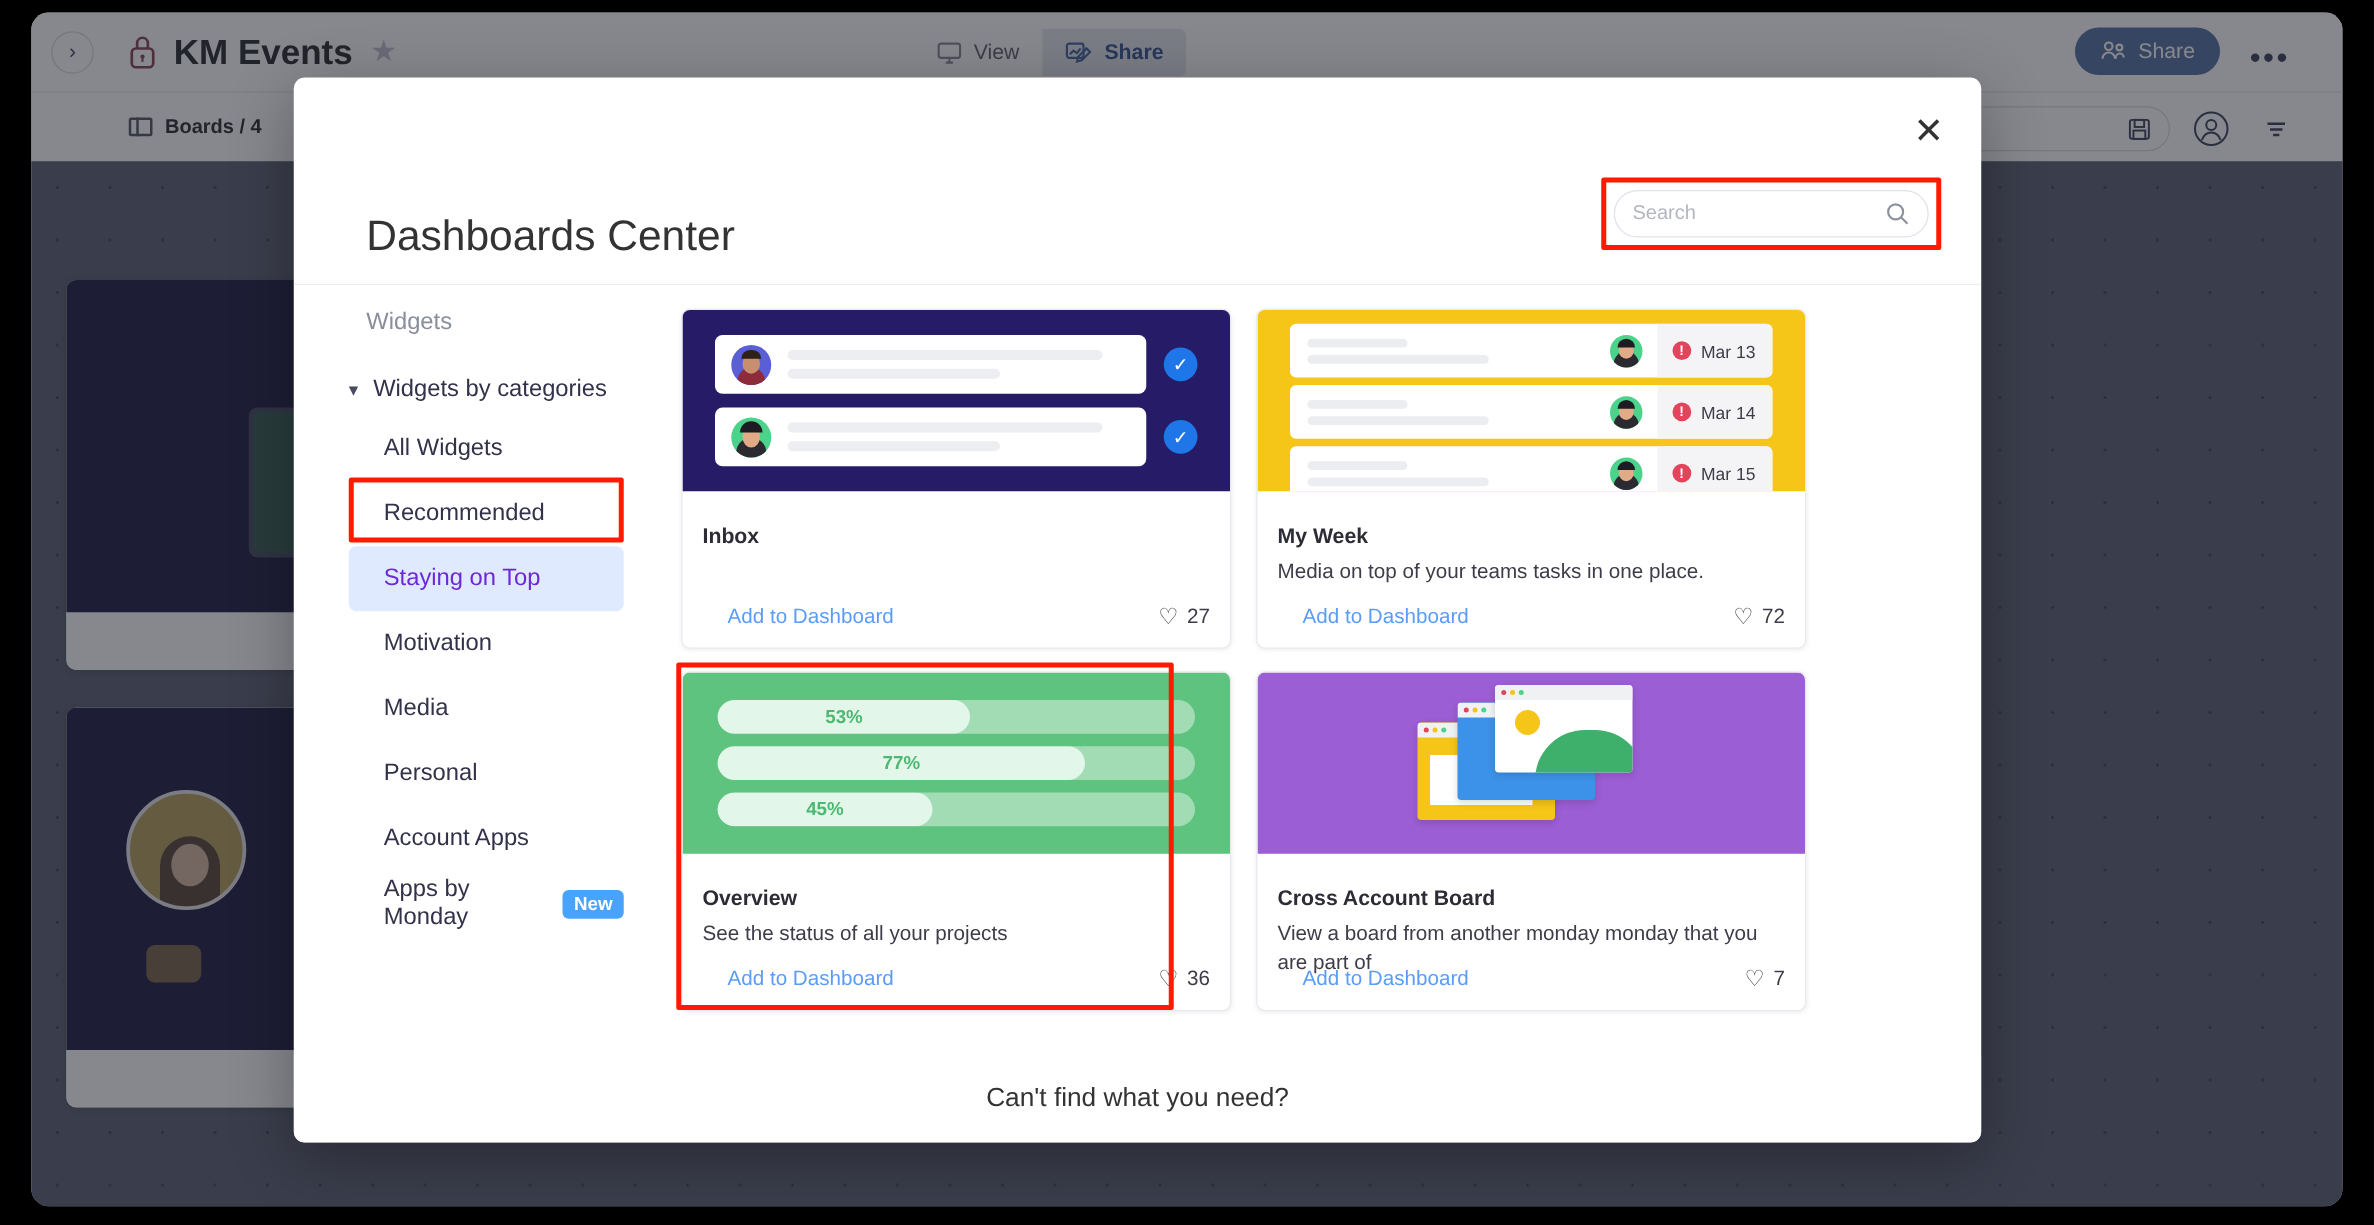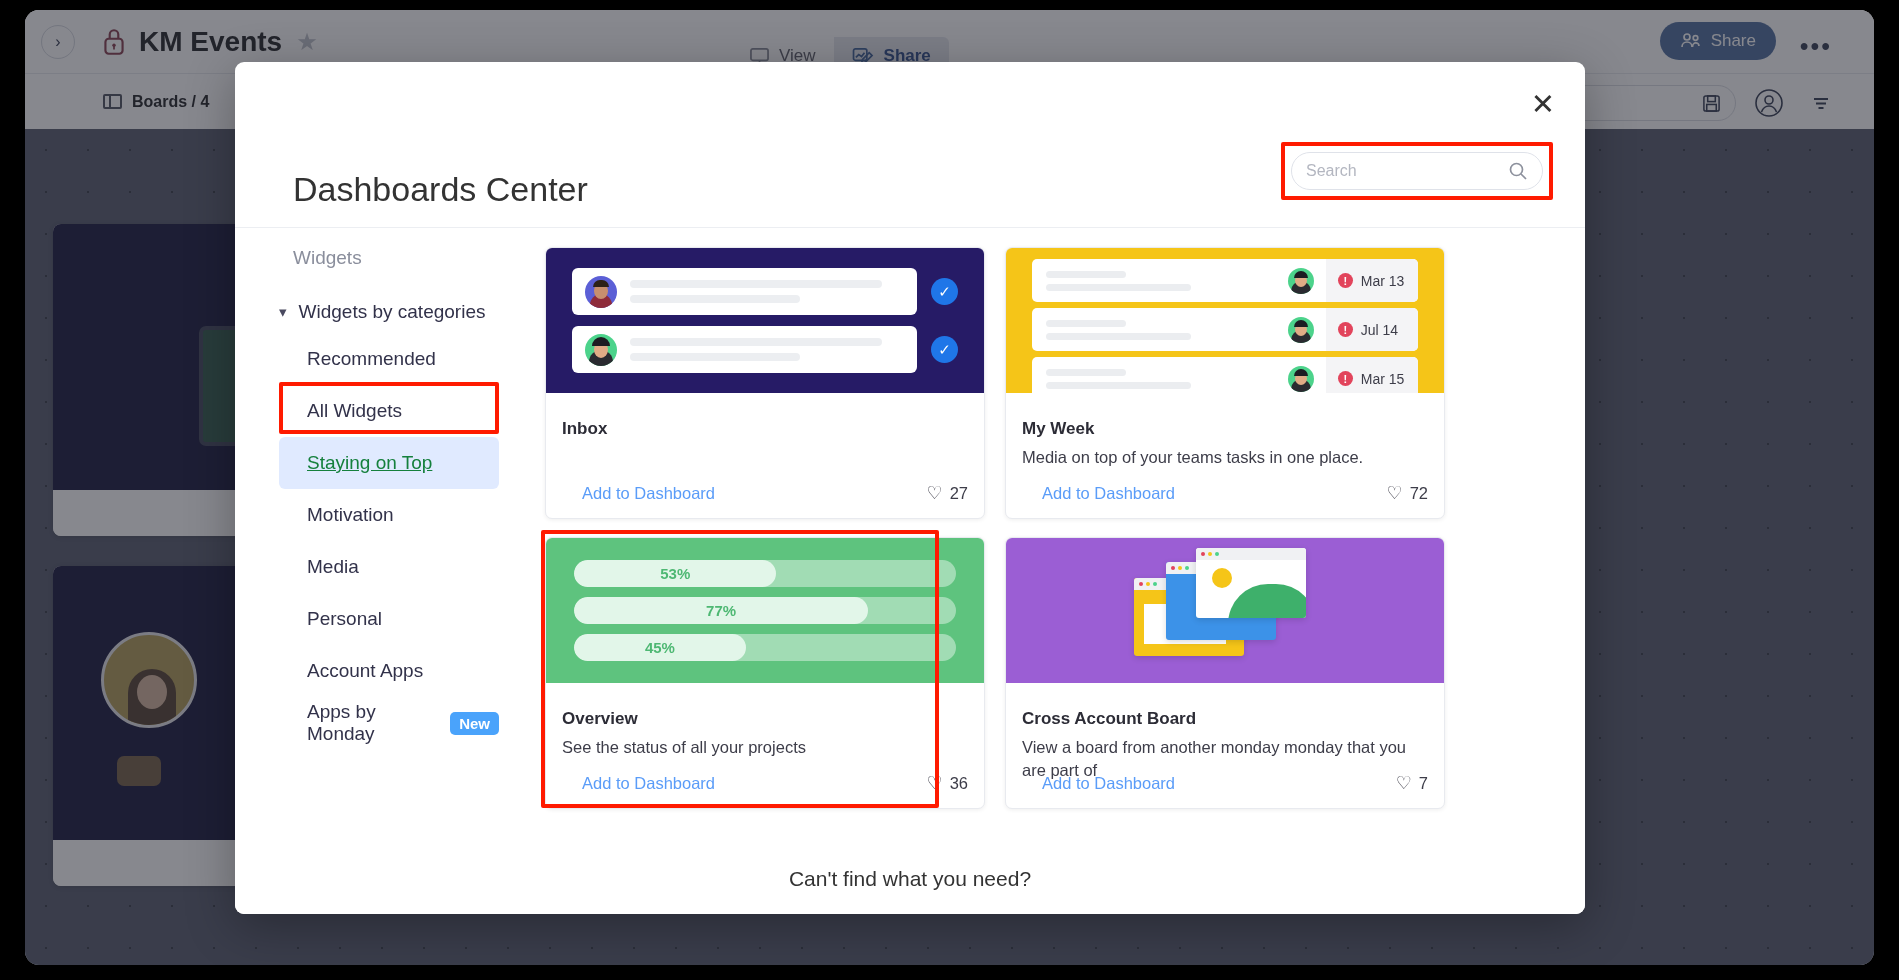--- a/index.html
+++ b/index.html
@@ -40,21 +40,21 @@
     color: #3f4a6b; font-size: 16px;
   }
   .lock-wrap { margin-left: 26px; display:flex; align-items:center; }
   .board-title {
     margin-left: 12px;
     font-size: 28px; font-weight: bold; color: #323338;
   }
   .star-icon { margin-left: 14px; color:#c3c6d4; font-size: 24px; }
 
   .view-edit-group {
-    position: absolute; left: 706px; top: 27px;
+    position: absolute; left: 706px; top: 13px;
     height: 38px; display: flex; align-items: center;
     border-radius: 6px; overflow: hidden;
   }
   .ve-tab {
     display:flex; align-items:center; gap:9px;
     padding: 0 18px; height: 38px;
     font-size: 17px; color: #676879;
   }
   .ve-tab.active { background: #e6eaf5; color: #2f5bb7; font-weight: 600;}
 
@@ -190,21 +190,21 @@
     padding-left: 44px; font-size: 19px; color:#32324a;
     height: 42px;
   }
   .chev { font-size: 15px; color:#4a4a60; }
   .side-item {
     display:flex; align-items:center;
     height: 52px; margin-left: 44px; margin-right: 46px;
     padding-left: 28px; font-size: 19px; color:#32324a;
     border-radius: 6px;
   }
-  .side-item.active { background:#e0eaff; color:#15803d;text-decoration:underline; }
+  .side-item.active { background:#e0eaff; color:#6d28d9; }
   .badge-new {
     margin-left: 16px; background:#4aa3fb; color:#fff;
     font-size: 15px; font-weight: 600;
     padding: 3px 9px; border-radius: 5px;
   }
   .hl-side {
     position:absolute; left: 44px; top: 320px;
     width: 220px; height: 52px;
     border: 4px solid #ff1a00; border-radius: 2px;
     pointer-events:none;
@@ -452,24 +452,24 @@
     </div>
 
     <div id="sidebar">
       <div class="side-head">Widgets</div>
       <div class="side-cat">
         <span class="chev">▾</span>
         <span>Widgets by categories</span>
       </div>
 
       <div class="side-item">
+        <span>All Widgets</span>
+      </div>
+      <div class="side-item">
         <span>Recommended</span>
-      </div>
-      <div class="side-item">
-        <span>All Widgets</span>
       </div>
       <div class="side-item active">
         <span>Staying on Top</span>
       </div>
       <div class="side-item">
         <span>Motivation</span>
       </div>
       <div class="side-item">
         <span>Media</span>
       </div>
@@ -553,21 +553,21 @@
                 <div class="wk-l1"></div>
                 <div class="wk-l2"></div>
               </div>
             <div class="wk-av" style="background:#4cd38b;position:relative">
               <div style="position:absolute;left:3px;top:13px;width:20px;height:18px;border-radius:10px 10px 0 0;background:#2a2a30"></div>
               <div style="position:absolute;left:7px;top:6px;width:12px;height:13px;border-radius:50%;background:#e0ab86"></div>
               <div style="position:absolute;left:6px;top:3px;width:14px;height:7px;border-radius:7px 7px 0 0;background:#1c1c22"></div>
             </div>
             <div class="wk-date">
               <span class="dot-alert">!</span>
-              <span>Jul 14</span>
+              <span>Mar 14</span>
             </div>
           </div>
           <div class="week-row">
             <div class="wk-lines">
                 <div class="wk-l1"></div>
                 <div class="wk-l2"></div>
               </div>
             <div class="wk-av" style="background:#4cd38b;position:relative">
               <div style="position:absolute;left:3px;top:13px;width:20px;height:18px;border-radius:10px 10px 0 0;background:#2a2a30"></div>
               <div style="position:absolute;left:7px;top:6px;width:12px;height:13px;border-radius:50%;background:#e0ab86"></div>

